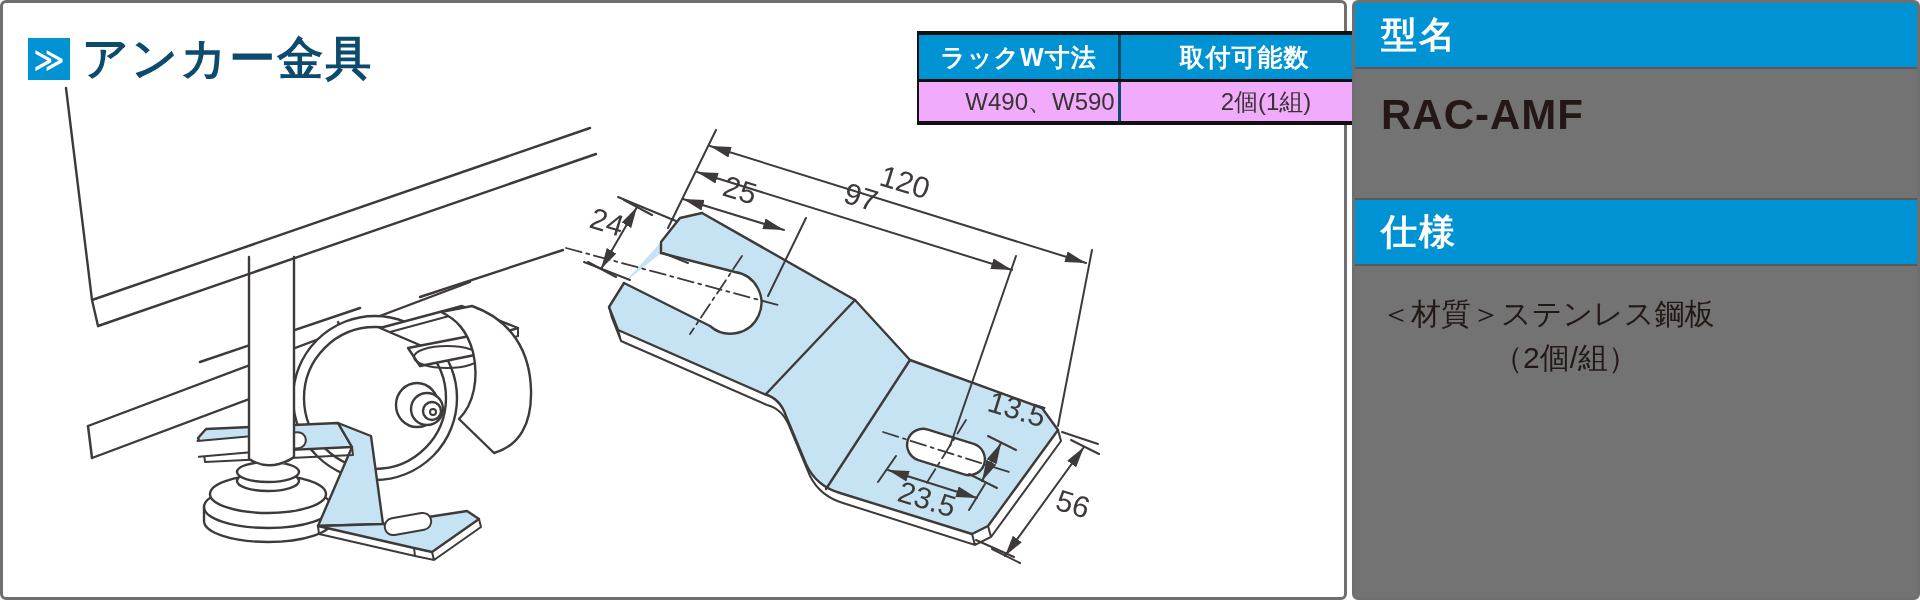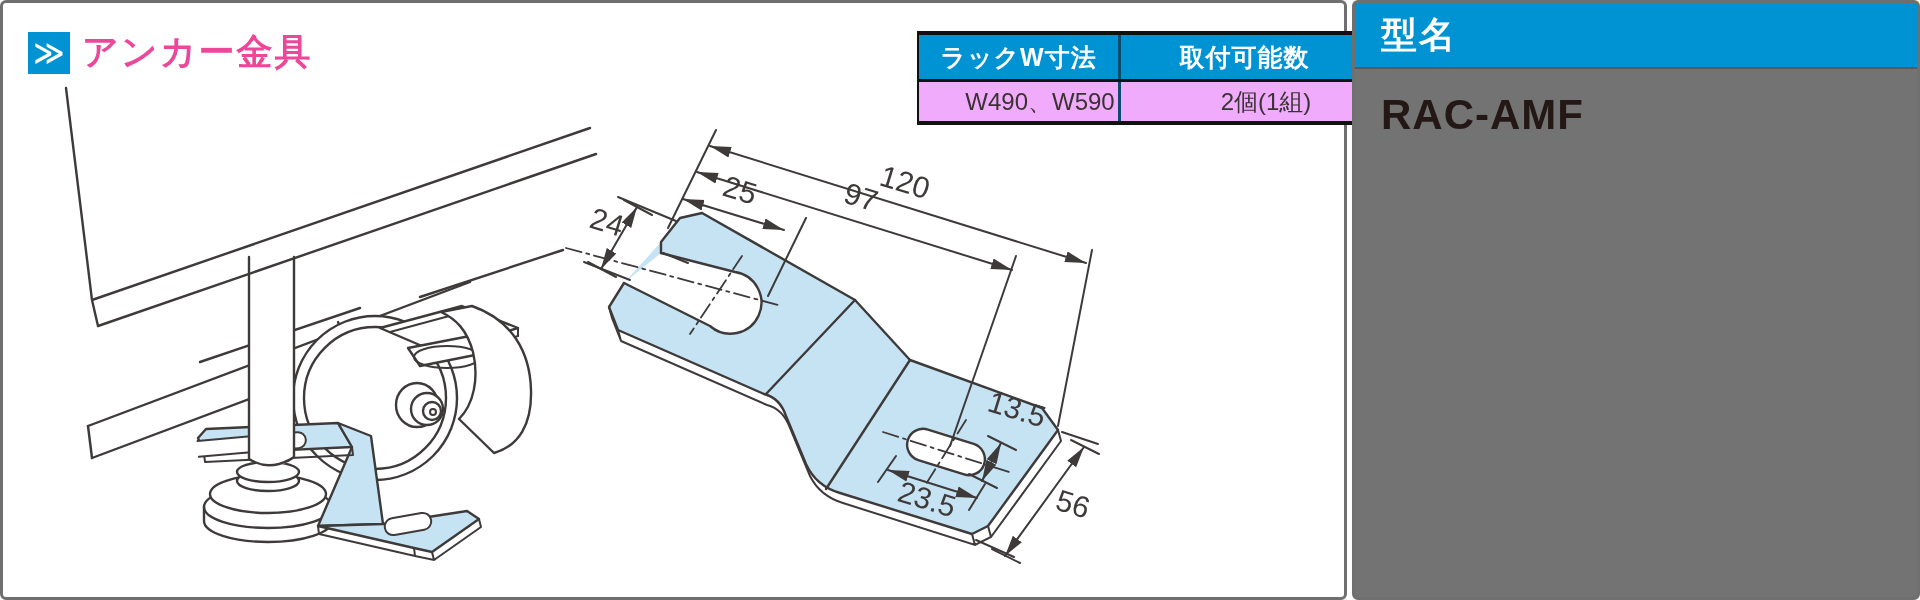--- a/index.html
+++ b/index.html
@@ -31,21 +31,21 @@
   .sp-spec{font-size:30px;color:#231815;padding:26px 0 0 26px;line-height:44px;}
   .sp-spec .indent{padding-left:112px;}
   
   .title-row{position:absolute;left:28px;top:28px;display:flex;align-items:center;}
   .title-icon{
     width:42px;height:42px;background:#0093d4;color:#ffffff;
     display:flex;align-items:center;justify-content:center;
     font-size:30px;font-weight:bold;
   }
   .page-title{
-    margin:0 0 0 12px;font-size:36px;font-weight:bold;color:#ec4899;letter-spacing:2px;
+    margin:0 0 0 12px;font-size:46px;font-weight:bold;color:#0c4a6e;letter-spacing:2px;
   }
   
   .spec-table{
     position:absolute;left:917px;top:31px;border-collapse:collapse;
     border-top:4px solid #111111;border-bottom:4px solid #111111;
     background:#f0abfc;
   }
   .spec-table th,.spec-table td{
     border-left:2px solid #111111;border-right:2px solid #111111;
     text-align:center;white-space:nowrap;
@@ -216,15 +216,18 @@
       <td>2個(1組)</td>
     </tr>
   </tbody>
 </table>
 
 <div class="side-panel">
   <div class="sp-bar">型名</div>
   <div class="sp-white1">
     <div class="sp-model">RAC-AMF</div>
   </div>
+  <div class="sp-bar second">仕様</div>
   <div class="sp-spec">
+    <div>＜材質＞ステンレス鋼板</div>
+    <div class="indent">（2個/組）</div>
   </div>
 </div>
 
 </body></html>

